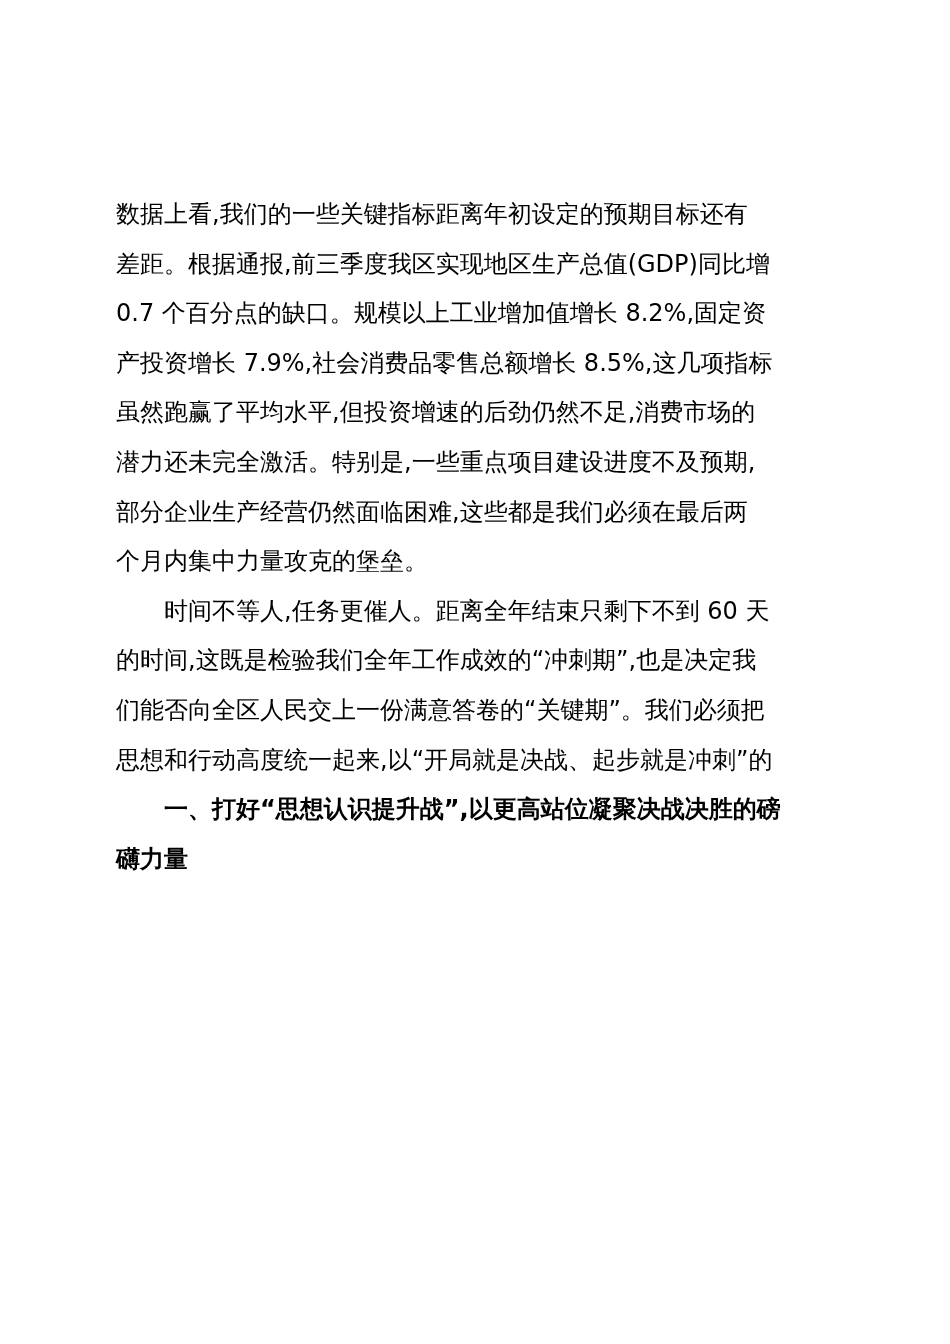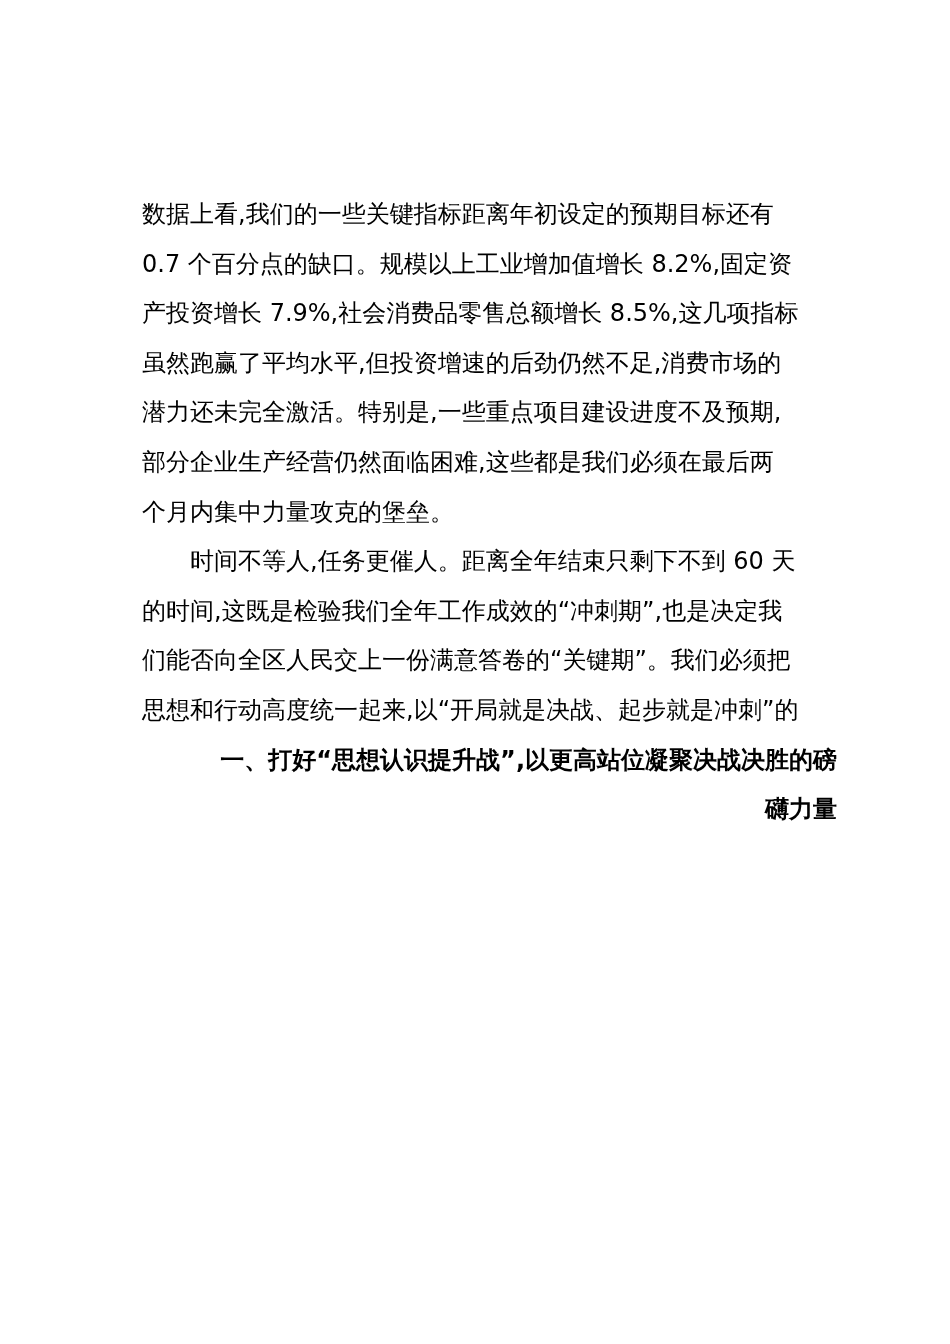--- a/index.html
+++ b/index.html
@@ -10,46 +10,46 @@
     body {
       width: 950px;
       height: 1344px;
       position: relative;
       overflow: hidden;
       font-family: "DejaVu Sans", sans-serif;
       color: #000000;
     }
     .page {
       position: absolute;
-      left: 142px;
+      left: 116px;
       top: 190px;
       width: 695px;
     }
     .line {
       height: 49.6px;
       line-height: 49.6px;
       font-size: 24px;
       white-space: nowrap;
       letter-spacing: 0px;
     }
     .indent {
       padding-left: 48px;
     }
     .bold {
       font-weight: bold;
-      text-align: right;
     }
   </style>
 </head>
 <body>
 
 <div class="page">
 
   <div>
     <div class="line">数据上看,我们的一些关键指标距离年初设定的预期目标还有</div>
+    <div class="line">差距。根据通报,前三季度我区实现地区生产总值(GDP)同比增</div>
     <div class="line">0.7 个百分点的缺口。规模以上工业增加值增长 8.2%,固定资</div>
     <div class="line">产投资增长 7.9%,社会消费品零售总额增长 8.5%,这几项指标</div>
     <div class="line">虽然跑赢了平均水平,但投资增速的后劲仍然不足,消费市场的</div>
     <div class="line">潜力还未完全激活。特别是,一些重点项目建设进度不及预期,</div>
     <div class="line">部分企业生产经营仍然面临困难,这些都是我们必须在最后两</div>
     <div class="line">个月内集中力量攻克的堡垒。</div>
   </div>
 
   <div>
     <div class="line indent">时间不等人,任务更催人。距离全年结束只剩下不到 60 天</div>

